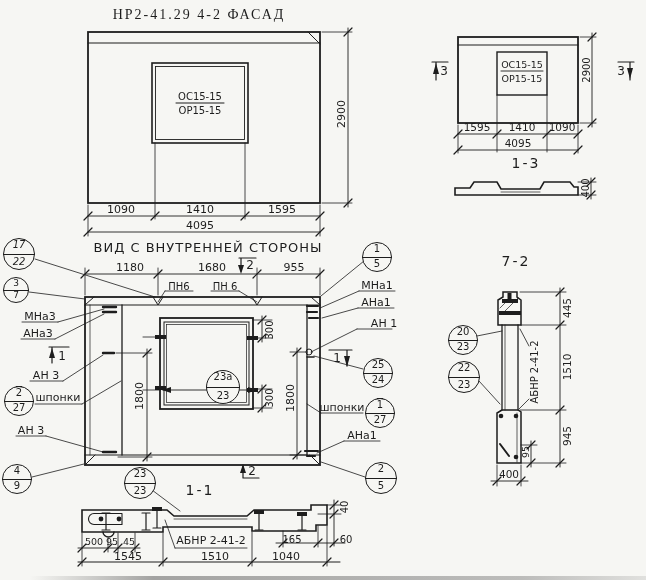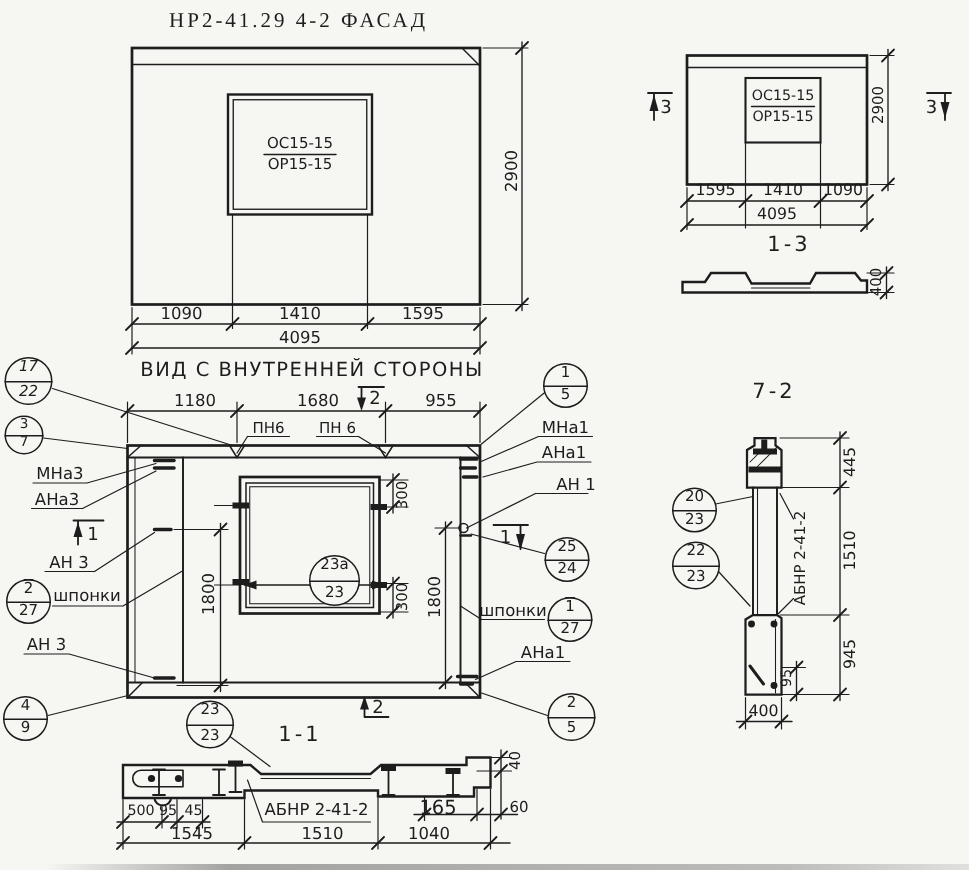--- a/index.html
+++ b/index.html
@@ -228,21 +228,21 @@
 <div class="t" style="left:62px;top:356px;font-size:12px;">1</div>
 <div class="t" style="left:337px;top:358px;font-size:12px;">1</div>
 <div class="t" style="left:250px;top:265px;font-size:12px;">2</div>
 <div class="t" style="left:252px;top:471px;font-size:12px;">2</div>
 
 <div class="t title" style="left:200px;top:490px;">1-1</div>
 <div class="t" style="left:211px;top:540px;">АБНР 2-41-2</div>
 <div class="t" style="left:94px;top:541px;font-size:9.5px;">500</div>
 <div class="t" style="left:112px;top:541px;font-size:9.5px;">95</div>
 <div class="t" style="left:129px;top:541px;font-size:9.5px;">45</div>
-<div class="t" style="left:292px;top:539px;font-size:13px;">165</div>
+<div class="t" style="left:292px;top:539px;font-size:10px;">165</div>
 <div class="t" style="left:346px;top:539px;font-size:10px;">60</div>
 <div class="rot" style="left:344px;top:507px;">40</div>
 <div class="t" style="left:128px;top:556px;">1545</div>
 <div class="t" style="left:215px;top:556px;">1510</div>
 <div class="t" style="left:286px;top:556px;">1040</div>
 
 <div class="t title" style="left:516px;top:261px;">7-2</div>
 <div class="rot" style="left:534px;top:372px;">АБНР 2-41-2</div>
 <div class="rot" style="left:567px;top:308px;font-size:10.5px;">445</div>
 <div class="rot" style="left:567px;top:367px;font-size:10.5px;">1510</div>

